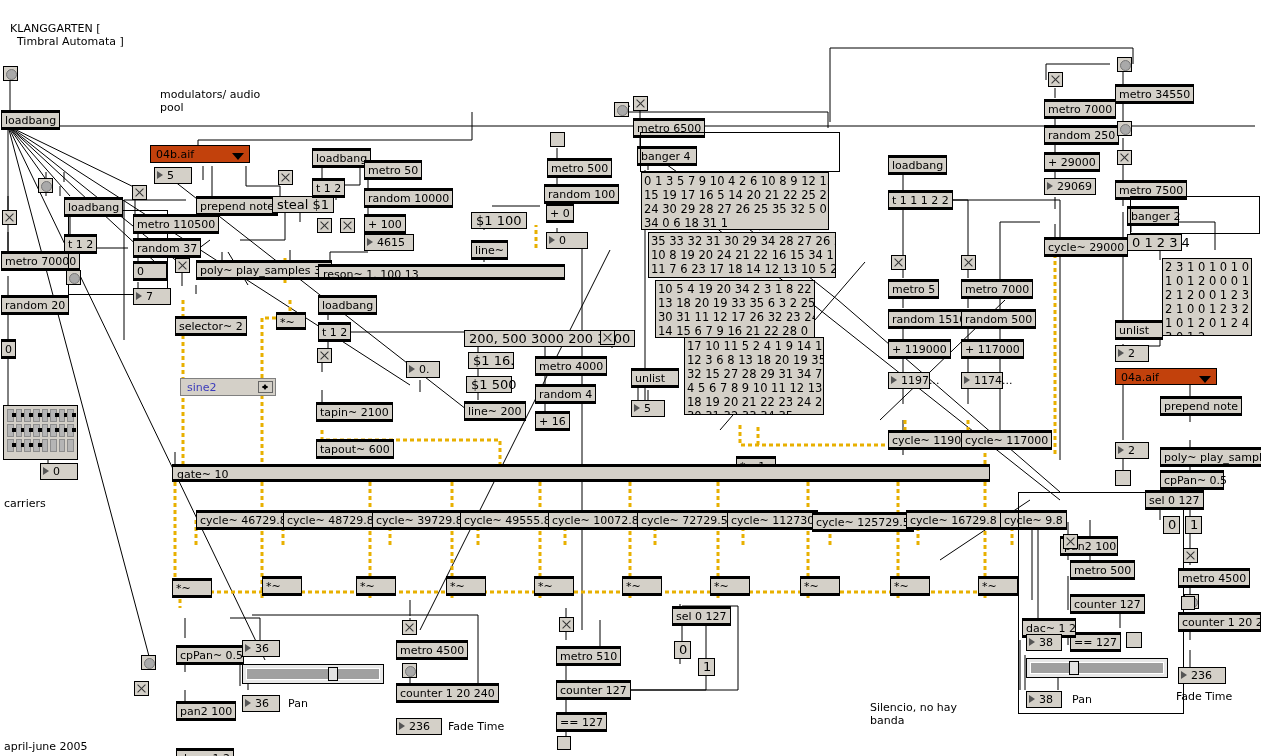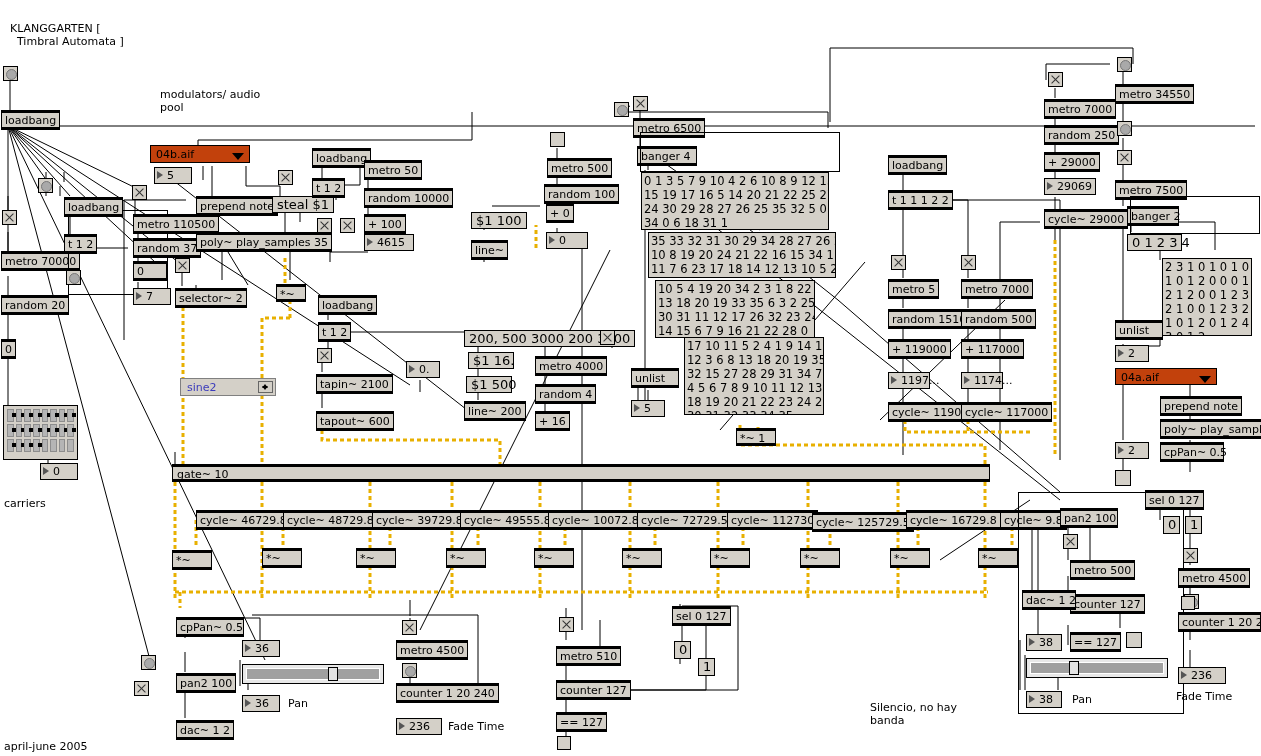--- a/index.html
+++ b/index.html
@@ -67,21 +67,21 @@
         box-sizing:border-box;font-size:11px;line-height:15px;
         color:#3b3bbb;padding:1px 20px 1px 6px;white-space:nowrap;}
   .menu2 .sp{position:absolute;right:2px;top:2px;width:13px;bottom:2px;
         background:#d4d0c8;border:1px solid #666;}
   .menu2 .sp::before,.menu2 .sp::after{content:"";position:absolute;left:3px;
         border-left:3px solid transparent;border-right:3px solid transparent;}
   .menu2 .sp::before{top:2px;border-bottom:4px solid #000;}
   .menu2 .sp::after{bottom:2px;border-top:4px solid #000;}
 
   
-  .sig{border:1px solid #000;}
+  .sig{border:1px solid #000;margin-top:28px;}
 
   
   .wide{position:absolute;background:#d4d0c8;border:1px solid #000;
         box-sizing:border-box;font-size:11px;line-height:13px;color:#000;
         padding:3px 4px 2px 4px;white-space:nowrap;}
   .wide::before,.wide::after{content:"";position:absolute;left:-1px;right:-1px;
         height:3px;background:#000;}
   .wide::before{top:-1px;}
   .wide::after{bottom:-1px;}
 
@@ -434,20 +434,21 @@
   <div class="obj o" style="left:312px;top:148px;">loadbang</div>
   <div class="obj o" style="left:312px;top:178px;">t 1 2</div>
   <div class="tgl" style="left:317px;top:218px;"></div>
   <div class="tgl" style="left:340px;top:218px;"></div>
   <div class="obj o" style="left:364px;top:160px;">metro 50</div>
   <div class="obj o" style="left:364px;top:188px;">random 10000</div>
   <div class="obj o" style="left:364px;top:214px;">+ 100</div>
   <div class="num" style="left:364px;top:234px;width:50px;">4615</div>
   <div class="msg" style="left:471px;top:212px;">$1 100</div>
   <div class="obj o" style="left:471px;top:240px;">line~</div>
+  <div class="wide" style="left:318px;top:264px;width:247px;height:16px;">reson~ 1. 100 13</div>
   <div class="obj o sig" style="left:276px;top:284px;width:30px;height:18px;">*~</div>
 
   <div class="sq" style="left:550px;top:132px;width:15px;height:15px;"></div>
   <div class="obj o" style="left:547px;top:158px;">metro 500</div>
   <div class="obj o" style="left:544px;top:184px;">random 100</div>
   <div class="obj o" style="left:546px;top:203px;">+ 0</div>
   <div class="num" style="left:546px;top:232px;width:42px;">0</div>
 
   <div class="obj o" style="left:318px;top:295px;">loadbang</div>
   <div class="obj o" style="left:318px;top:322px;">t 1 2</div>

